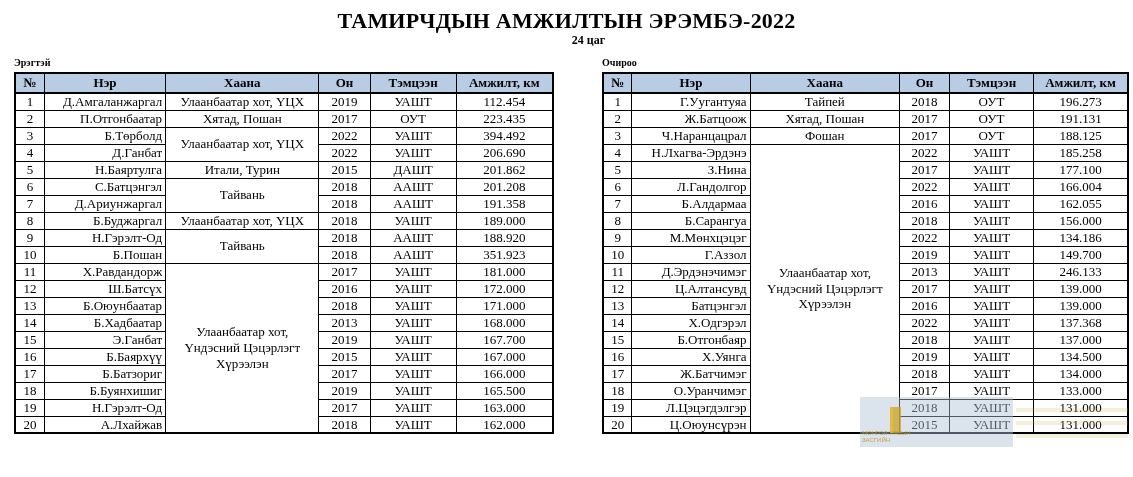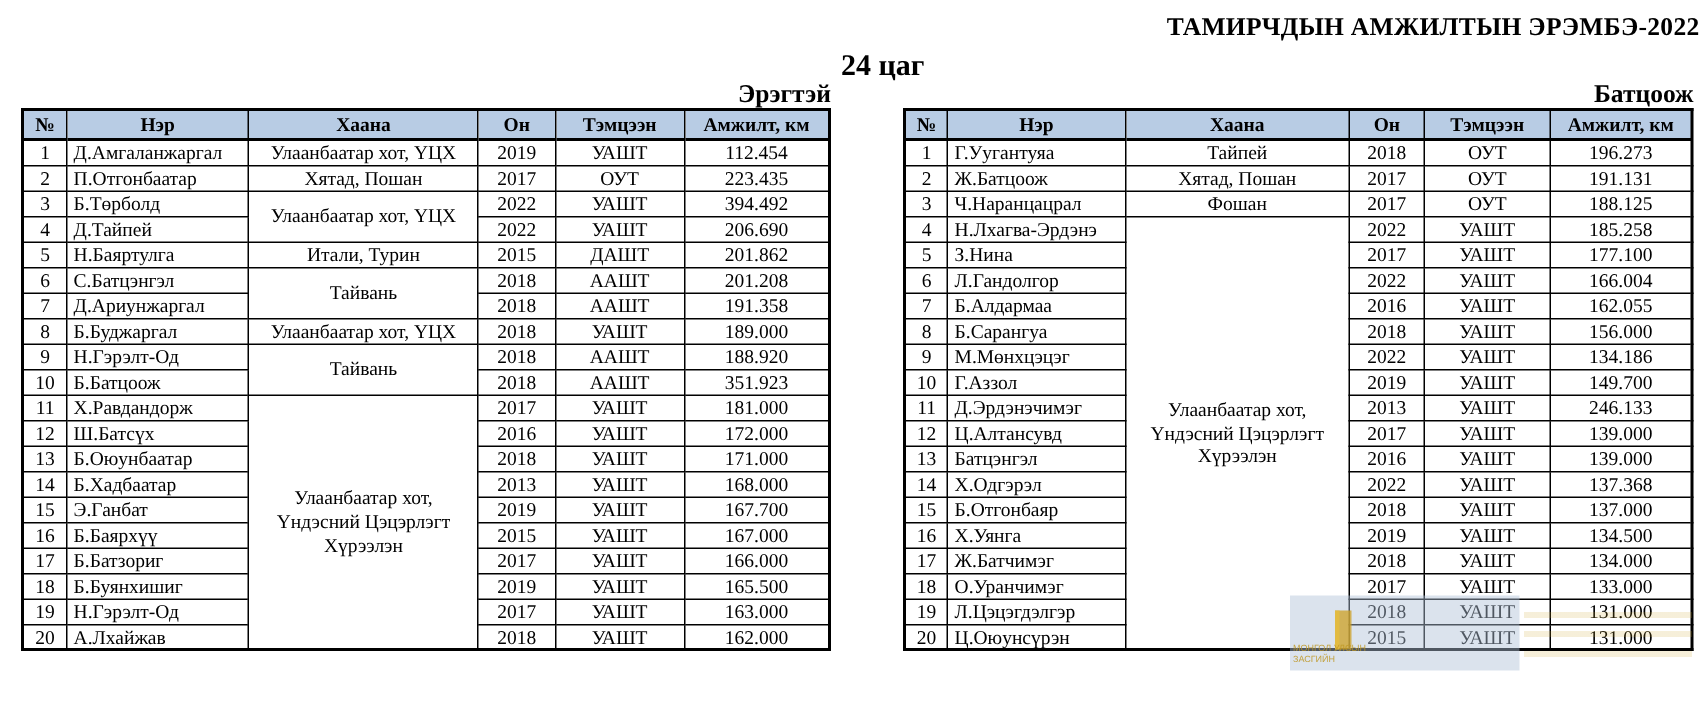--- a/index.html
+++ b/index.html
@@ -7,52 +7,52 @@
   body {
     width: 1133px; height: 477px;
     background: #ffffff;
     font-family: "Liberation Serif", serif;
     color: #000;
     position: relative;
     overflow: hidden;
   }
   .doc-title {
     position: absolute; top: 8px; left: 0; width: 100%;
-    text-align: right; font-weight: bold; font-size: 17px;
+    text-align: center; font-weight: bold; font-size: 22px;
     letter-spacing: 0.2px;
   }
   .doc-subtitle {
     position: absolute; top: 33px; left: 0; width: 100%;
-    text-align: center; font-weight: bold; font-size: 20px; padding-left: 44px;
+    text-align: center; font-weight: bold; font-size: 12px; padding-left: 44px;
   }
   .tbl-wrap { position: absolute; top: 55px; }
   #men-wrap   { left: 14px;  width: 540px; }
   #women-wrap { left: 602px; width: 527px; }
   .tbl-label {
-    text-align: right; font-weight: bold; font-size: 17px;
+    text-align: left; font-weight: bold; font-size: 10px;
     height: 16px; line-height: 16px; margin-bottom: 1px;
   }
   table.rank-table {
     border-collapse: collapse; width: 100%; table-layout: fixed;
     border: 2px solid #000;
   }
   .rank-table th {
     background: #b8cce4;
     border: 1px solid #000; border-bottom: 2px solid #000;
     font-size: 13px; font-weight: bold; height: 20px;
     padding: 0 2px; overflow: hidden; white-space: nowrap;
   }
   .rank-table td {
     border: 1px solid #000;
     font-size: 13px; height: 17px; line-height: 1.05;
     padding: 0 3px; text-align: center;
     overflow: hidden; white-space: nowrap;
   }
   .rank-table td.c-no   { padding: 0 1px; }
-  .rank-table td.c-name { text-align: left; padding-left: 4px; }
+  .rank-table td.c-name { text-align: right; padding-left: 4px; }
   .rank-table td.c-loc  { white-space: normal; line-height: 1.2; }
   
   .watermark {
     position: absolute; left: 860px; top: 397px; width: 153px; height: 50px;
     background: rgba(176, 192, 214, 0.45);
   }
   .wm-glyph {
     position: absolute; left: 30px; top: 10px; width: 11px; height: 26px;
     background: rgba(205, 160, 35, 0.75);
     border-left: 3px solid rgba(230, 190, 60, 0.8);
@@ -122,21 +122,21 @@
           <tr>
             <td class="c-no">3</td>
             <td class="c-name">Б.Төрболд</td>
             <td class="c-loc" rowspan="2">Улаанбаатар хот, ҮЦХ</td>
             <td class="c-year">2022</td>
             <td class="c-comp">УАШТ</td>
             <td class="c-result">394.492</td>
           </tr>
           <tr>
             <td class="c-no">4</td>
-            <td class="c-name">Д.Тайпей</td>
+            <td class="c-name">Д.Ганбат</td>
             <td class="c-year">2022</td>
             <td class="c-comp">УАШТ</td>
             <td class="c-result">206.690</td>
           </tr>
           <tr>
             <td class="c-no">5</td>
             <td class="c-name">Н.Баяртулга</td>
             <td class="c-loc" rowspan="1">Итали, Турин</td>
             <td class="c-year">2015</td>
             <td class="c-comp">ДАШТ</td>
@@ -168,21 +168,21 @@
           <tr>
             <td class="c-no">9</td>
             <td class="c-name">Н.Гэрэлт-Од</td>
             <td class="c-loc" rowspan="2">Тайвань</td>
             <td class="c-year">2018</td>
             <td class="c-comp">ААШТ</td>
             <td class="c-result">188.920</td>
           </tr>
           <tr>
             <td class="c-no">10</td>
-            <td class="c-name">Б.Батцоож</td>
+            <td class="c-name">Б.Пошан</td>
             <td class="c-year">2018</td>
             <td class="c-comp">ААШТ</td>
             <td class="c-result">351.923</td>
           </tr>
           <tr>
             <td class="c-no">11</td>
             <td class="c-name">Х.Равдандорж</td>
             <td class="c-loc" rowspan="10">Улаанбаатар хот, Үндэсний Цэцэрлэгт Хүрээлэн</td>
             <td class="c-year">2017</td>
             <td class="c-comp">УАШТ</td>
@@ -250,21 +250,21 @@
             <td class="c-year">2018</td>
             <td class="c-comp">УАШТ</td>
             <td class="c-result">162.000</td>
           </tr>
         </tbody>
       </table>
     </div>
 </div>
 
 <div class="tbl-wrap" id="women-wrap">
-  <div class="tbl-label">Батцоож</div>
+  <div class="tbl-label">Очироо</div>
   <div>
       <table class="rank-table">
         <colgroup>
           <col style="width: 5.5%;">
           <col style="width: 22.5%;">
           <col style="width: 28.5%;">
           <col style="width: 9.5%;">
           <col style="width: 16%;">
           <col style="width: 18%;">
         </colgroup>

